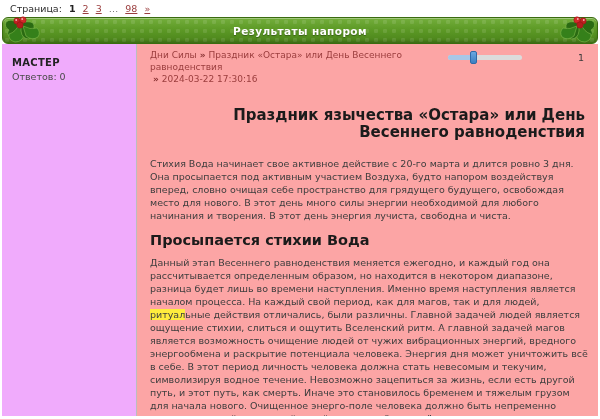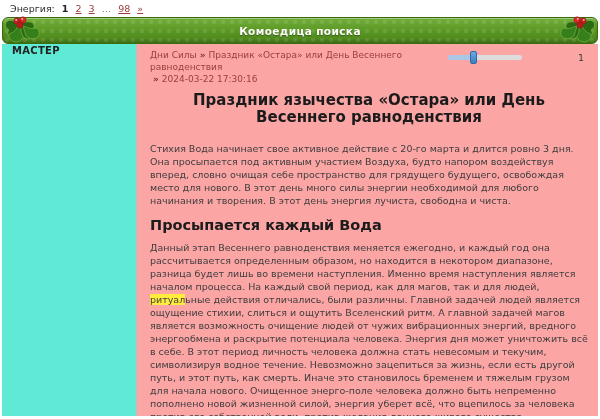--- a/index.html
+++ b/index.html
@@ -23,22 +23,22 @@
     box-shadow: inset 0 1px 0 rgba(255,255,255,0.35), inset 0 -2px 3px rgba(0,0,0,0.18);
     display:flex; align-items:center; justify-content:center; z-index:2; }
   .bar-title { color:#fff; font-weight:bold; font-size:10.5px; letter-spacing:.4px;
     text-shadow:0 1px 1px rgba(0,0,0,0.35); }
   .holly { position:absolute; top:-4px; width:46px; height:32px; }
   .holly.left { left:0; }
   .holly.right { right:0; transform:scaleX(-1); }
 
   
   .content { margin:0 2px; display:flex; height:372px; overflow:hidden; }
-  .sidebar { width:135px; background:#5eead4; border-right:1px solid #bdbdbd;
-    padding:1px 8px 0 10px; flex:none; }
+  .sidebar { width:135px; background:#f0abfc; border-right:1px solid #bdbdbd;
+    padding:13px 8px 0 10px; flex:none; }
   .username { font-size:10px; font-weight:bold; color:#222; letter-spacing:.3px; }
   .replies { font-size:9.5px; color:#4a4a4a; margin-top:3px; }
 
   .main { flex:1; background:#fca5a5; padding:5px 10px 0 13px; overflow:hidden; }
 
   .topic-head { display:flex; align-items:flex-start; }
   .crumbs { font-size:9px; color:#9a3d3d; line-height:12px; flex:1; }
   .crumbs a { color:#9a3d3d; text-decoration:none; cursor:pointer; }
   .crumbs .sep { color:#8a3535; font-weight:bold; margin:0 3px; }
   .head-right { display:flex; align-items:center; flex:none; padding-top:3px; }
@@ -46,32 +46,32 @@
     border-radius:3px; margin-right:56px; cursor:pointer; }
   .slider .fill { position:absolute; left:0; top:0; height:5px; width:26px;
     background:#a9c7e7; border-radius:3px 0 0 3px; }
   .slider .handle { position:absolute; left:22px; top:-4px; width:7px; height:13px;
     background:linear-gradient(#6aa7e0,#3d7fc1); border:1px solid #2f6aa8;
     border-radius:2px; }
   .post-num { font-size:9.5px; color:#3a3a3a; text-decoration:none; margin-right:4px; }
 
   
   .article { color:#3d3d3d; font-size:9.5px; line-height:13px; }
-  h1 { font-size:15px; line-height:17px; color:#1b1b1b; text-align:center;
-    margin:7px auto 0; max-width:432px; font-weight:bold; }
+  h1 { font-size:15px; line-height:17px; color:#1b1b1b; text-align:right;
+    margin:22px auto 0; max-width:432px; font-weight:bold; }
   .period { font-weight:bold; color:#222; margin-top:11px; }
   .p1 { margin-top:16px; }
   h2 { font-size:14.5px; color:#1b1b1b; margin:12px 0 9px; font-weight:bold; }
   .hl { background:#ffec3d; }
 </style>
 </head>
 <body>
 
 <div class="pager">
-  <span class="lbl">Энергия:</span>
+  <span class="lbl">Страница:</span>
   <span class="cur">1</span>
   <a class="pg">2</a>
   <a class="pg">3</a>
   <span class="dots">…</span>
   <a class="pg">98</a>
   <a class="pg">»</a>
 </div>
 
 <div class="bar">
   <svg class="holly left" viewBox="0 0 46 32">
@@ -80,40 +80,41 @@
       <path d="M16,10 Q13,18 6,20 Q5,26 12,28 Q20,28 21,20 Q24,15 18,11 Z" fill="#35801a"></path>
       <path d="M18,10 Q24,6 30,9 Q33,14 28,18 Q31,22 26,25 Q19,25 18,17 Z" fill="#2a6a12"></path>
       <path d="M20,12 Q27,16 34,14 Q38,18 35,23 Q29,27 23,22 Z" fill="#35801a"></path>
     </g>
     <circle cx="14" cy="7" r="3.2" fill="#c32222" stroke="#8e1414" stroke-width="0.5"></circle>
     <circle cx="20" cy="6" r="3.2" fill="#d42a2a" stroke="#8e1414" stroke-width="0.5"></circle>
     <circle cx="17" cy="11" r="3.2" fill="#b51d1d" stroke="#8e1414" stroke-width="0.5"></circle>
     <circle cx="13.2" cy="6" r="0.9" fill="#f4b7b7"></circle>
     <circle cx="19.2" cy="5" r="0.9" fill="#f4b7b7"></circle>
   </svg>
-  <span class="bar-title">Комоедица поиска</span>
+  <span class="bar-title">Результаты напором</span>
   <svg class="holly right" viewBox="0 0 46 32">
     <g stroke="#7fb94b" stroke-width="0.6">
       <path d="M14,9 Q8,4 3,8 Q1,13 6,16 Q3,20 7,23 Q13,24 15,18 Z" fill="#2a6a12"></path>
       <path d="M16,10 Q13,18 6,20 Q5,26 12,28 Q20,28 21,20 Q24,15 18,11 Z" fill="#35801a"></path>
       <path d="M18,10 Q24,6 30,9 Q33,14 28,18 Q31,22 26,25 Q19,25 18,17 Z" fill="#2a6a12"></path>
       <path d="M20,12 Q27,16 34,14 Q38,18 35,23 Q29,27 23,22 Z" fill="#35801a"></path>
     </g>
     <circle cx="14" cy="7" r="3.2" fill="#c32222" stroke="#8e1414" stroke-width="0.5"></circle>
     <circle cx="20" cy="6" r="3.2" fill="#d42a2a" stroke="#8e1414" stroke-width="0.5"></circle>
     <circle cx="17" cy="11" r="3.2" fill="#b51d1d" stroke="#8e1414" stroke-width="0.5"></circle>
     <circle cx="13.2" cy="6" r="0.9" fill="#f4b7b7"></circle>
     <circle cx="19.2" cy="5" r="0.9" fill="#f4b7b7"></circle>
   </svg>
 </div>
 
 <div class="content">
 
   <div class="sidebar">
     <div class="username">МАСТЕР</div>
+    <div class="replies">Ответов: 0</div>
   </div>
 
   <div class="main">
 
     <div class="topic-head">
       <div class="crumbs">
         <a>Дни Силы</a><span class="sep">»</span><a>Праздник «Остара» или День Весеннего равноденствия</a>
         <div>
           <span class="sep">»</span><a>2024-03-22 17:30:16</a>
         </div>
@@ -127,20 +128,20 @@
       </div>
     </div>
 
     <div class="article">
       <h1>
         <span>Праздник язычества «Остара» или День Весеннего равноденствия</span><br>
       </h1>
 
       <div class="p1">Стихия Вода начинает свое активное действие с 20-го марта и длится ровно 3 дня. Она просыпается под активным участием Воздуха, будто напором воздействуя вперед, словно очищая себе пространство для грядущего будущего, освобождая место для нового. В этот день много силы энергии необходимой для любого начинания и творения. В этот день энергия лучиста, свободна и чиста.</div>
 
-      <h2>Просыпается каждый Вода</h2>
+      <h2>Просыпается стихии Вода</h2>
 
       <div><span>Данный этап Весеннего равноденствия меняется ежегодно, и каждый год она рассчитывается определенным образом, но находится в некотором диапазоне, разница будет лишь во времени наступления. Именно время наступления является началом процесса. На каждый свой период, как для магов, так и для людей, </span><span class="hl">ритуал</span><span>ьные действия отличались, были различны. Главной задачей людей является ощущение стихии, слиться и ощутить Вселенский ритм. А главной задачей магов является возможность очищение людей от чужих вибрационных энергий, вредного энергообмена и раскрытие потенциала человека. Энергия дня может уничтожить всё в себе. В этот период личность человека должна стать невесомым и текучим, символизируя водное течение. Невозможно зацепиться за жизнь, если есть другой путь, и этот путь, как смерть. Иначе это становилось бременем и тяжелым грузом для начала нового. Очищенное энерго-поле человека должно быть непременно пополнено новой жизненной силой, энергия уберет всё, что вцепилось за человека против его собственной воли, против желания данного живого существа.</span></div>
 
     </div>
 
   </div>
 </div>
 
 </body></html>

